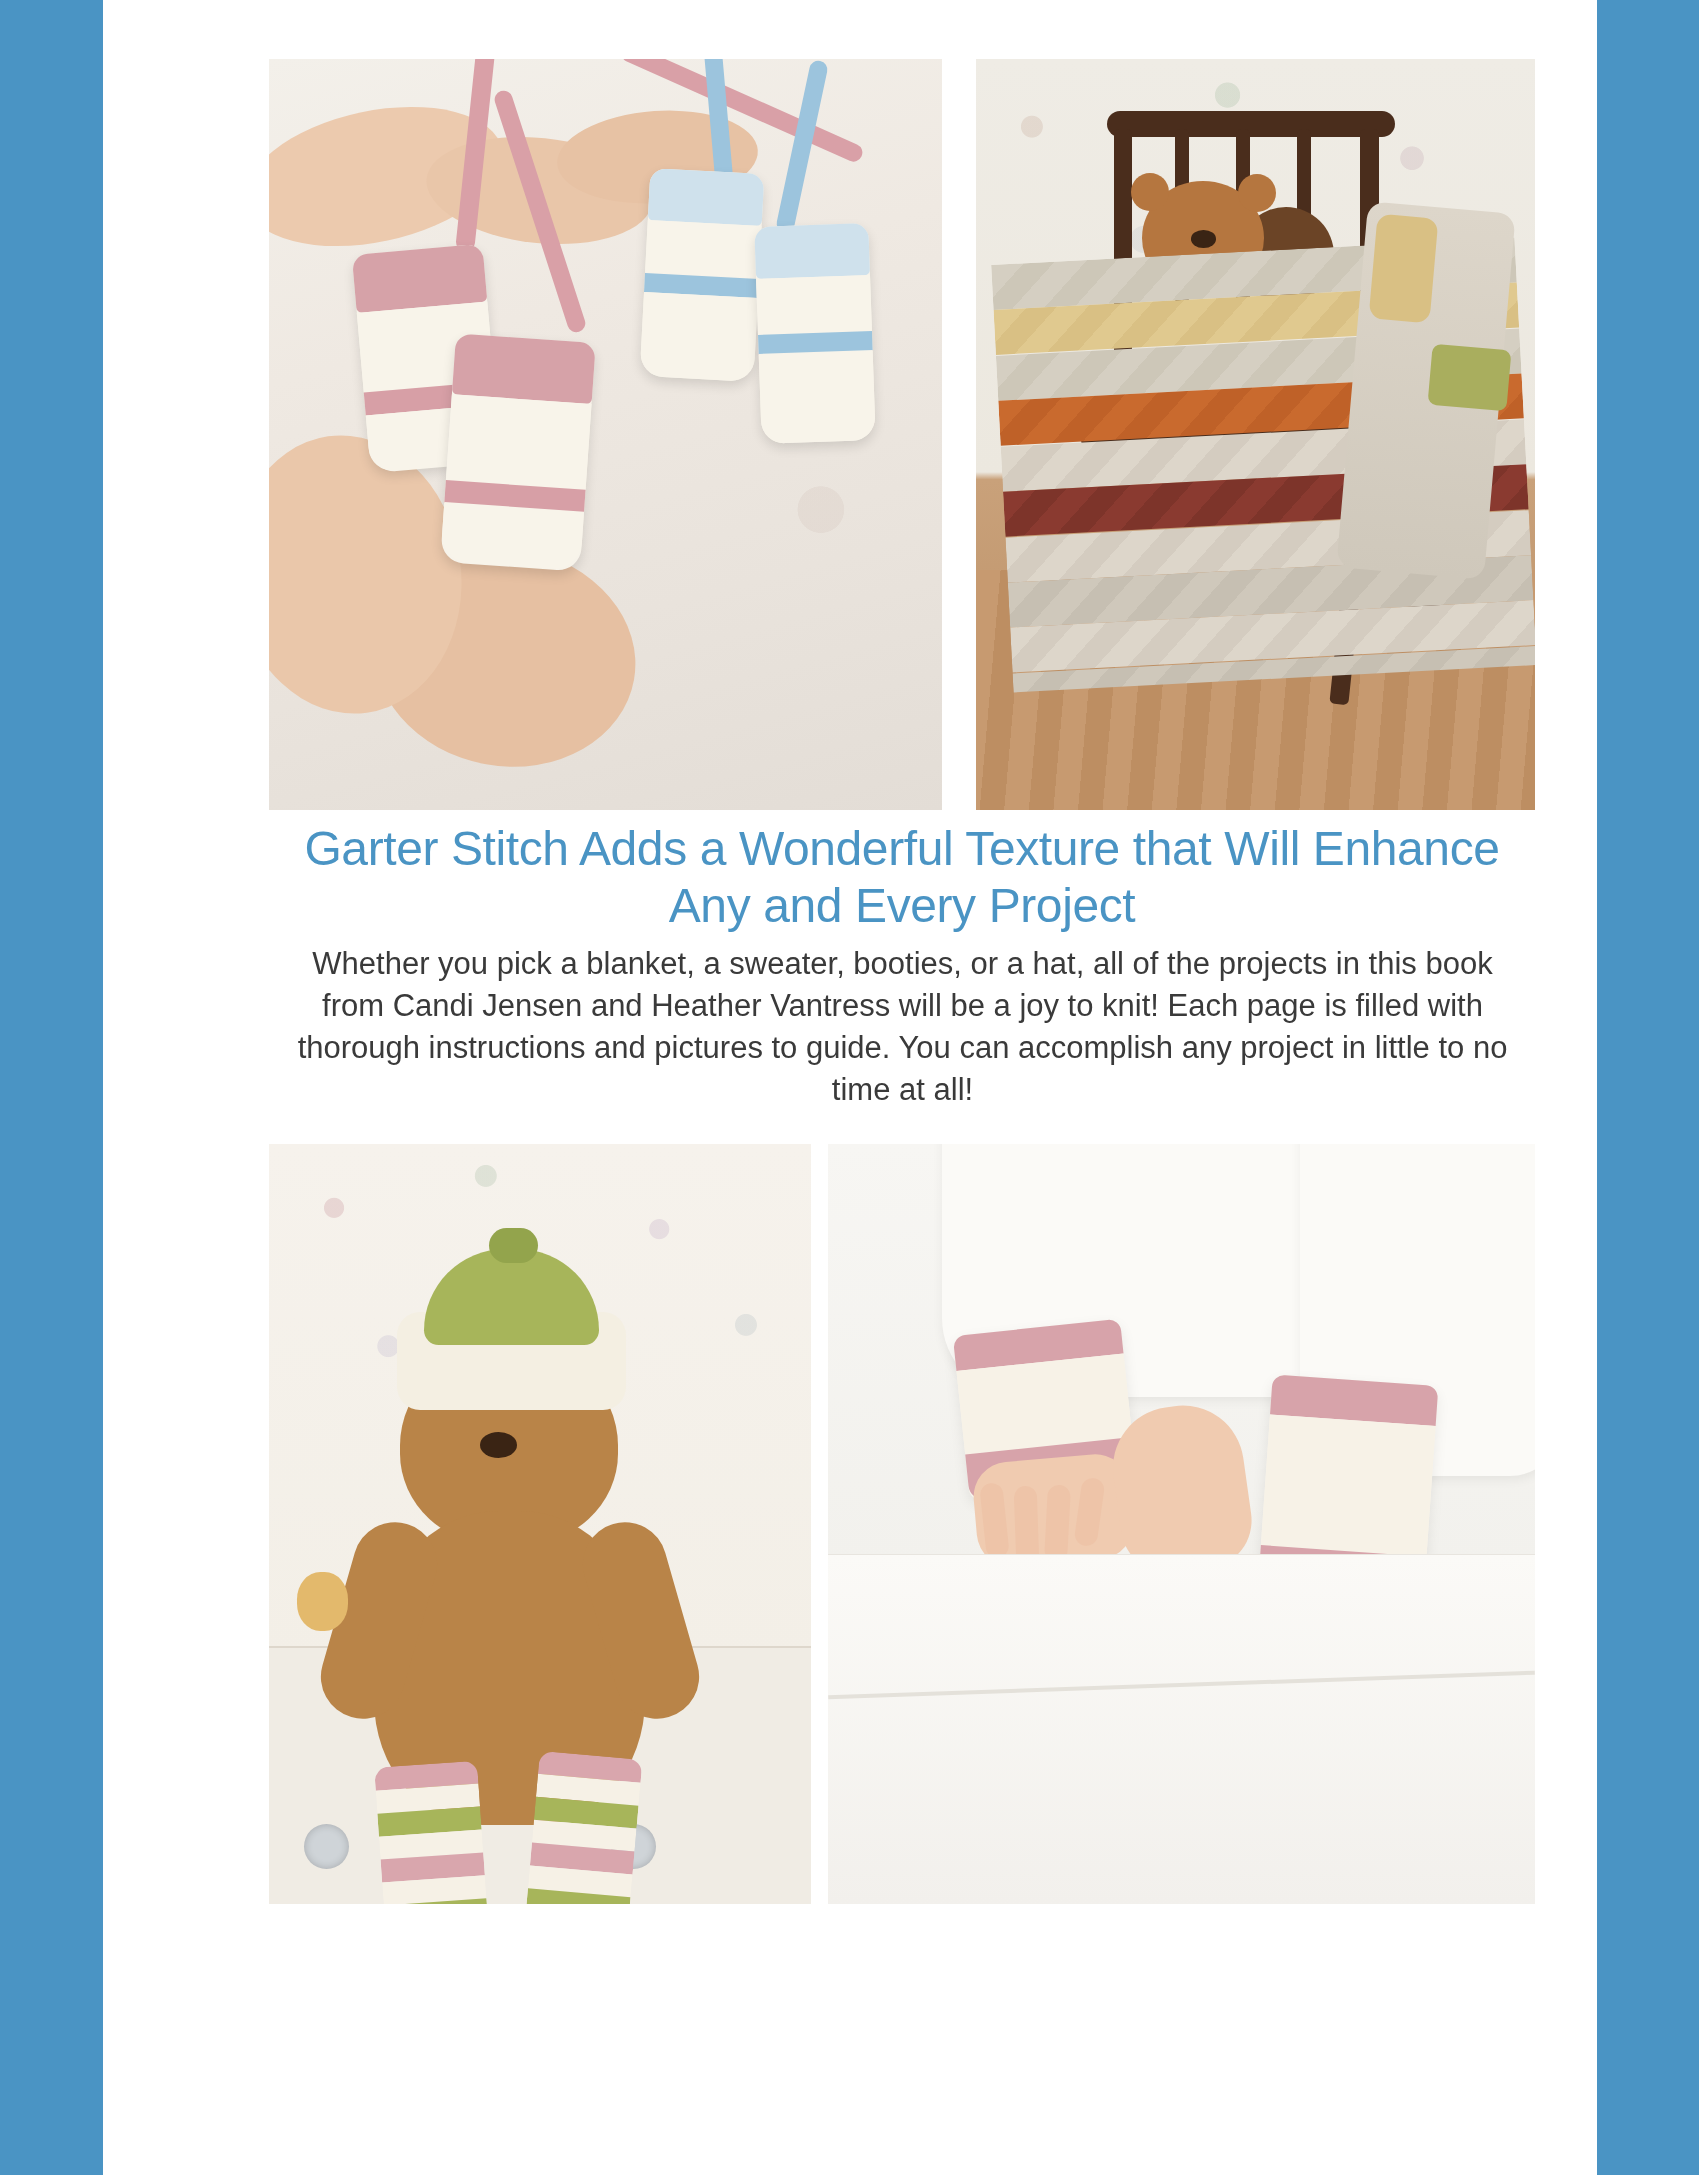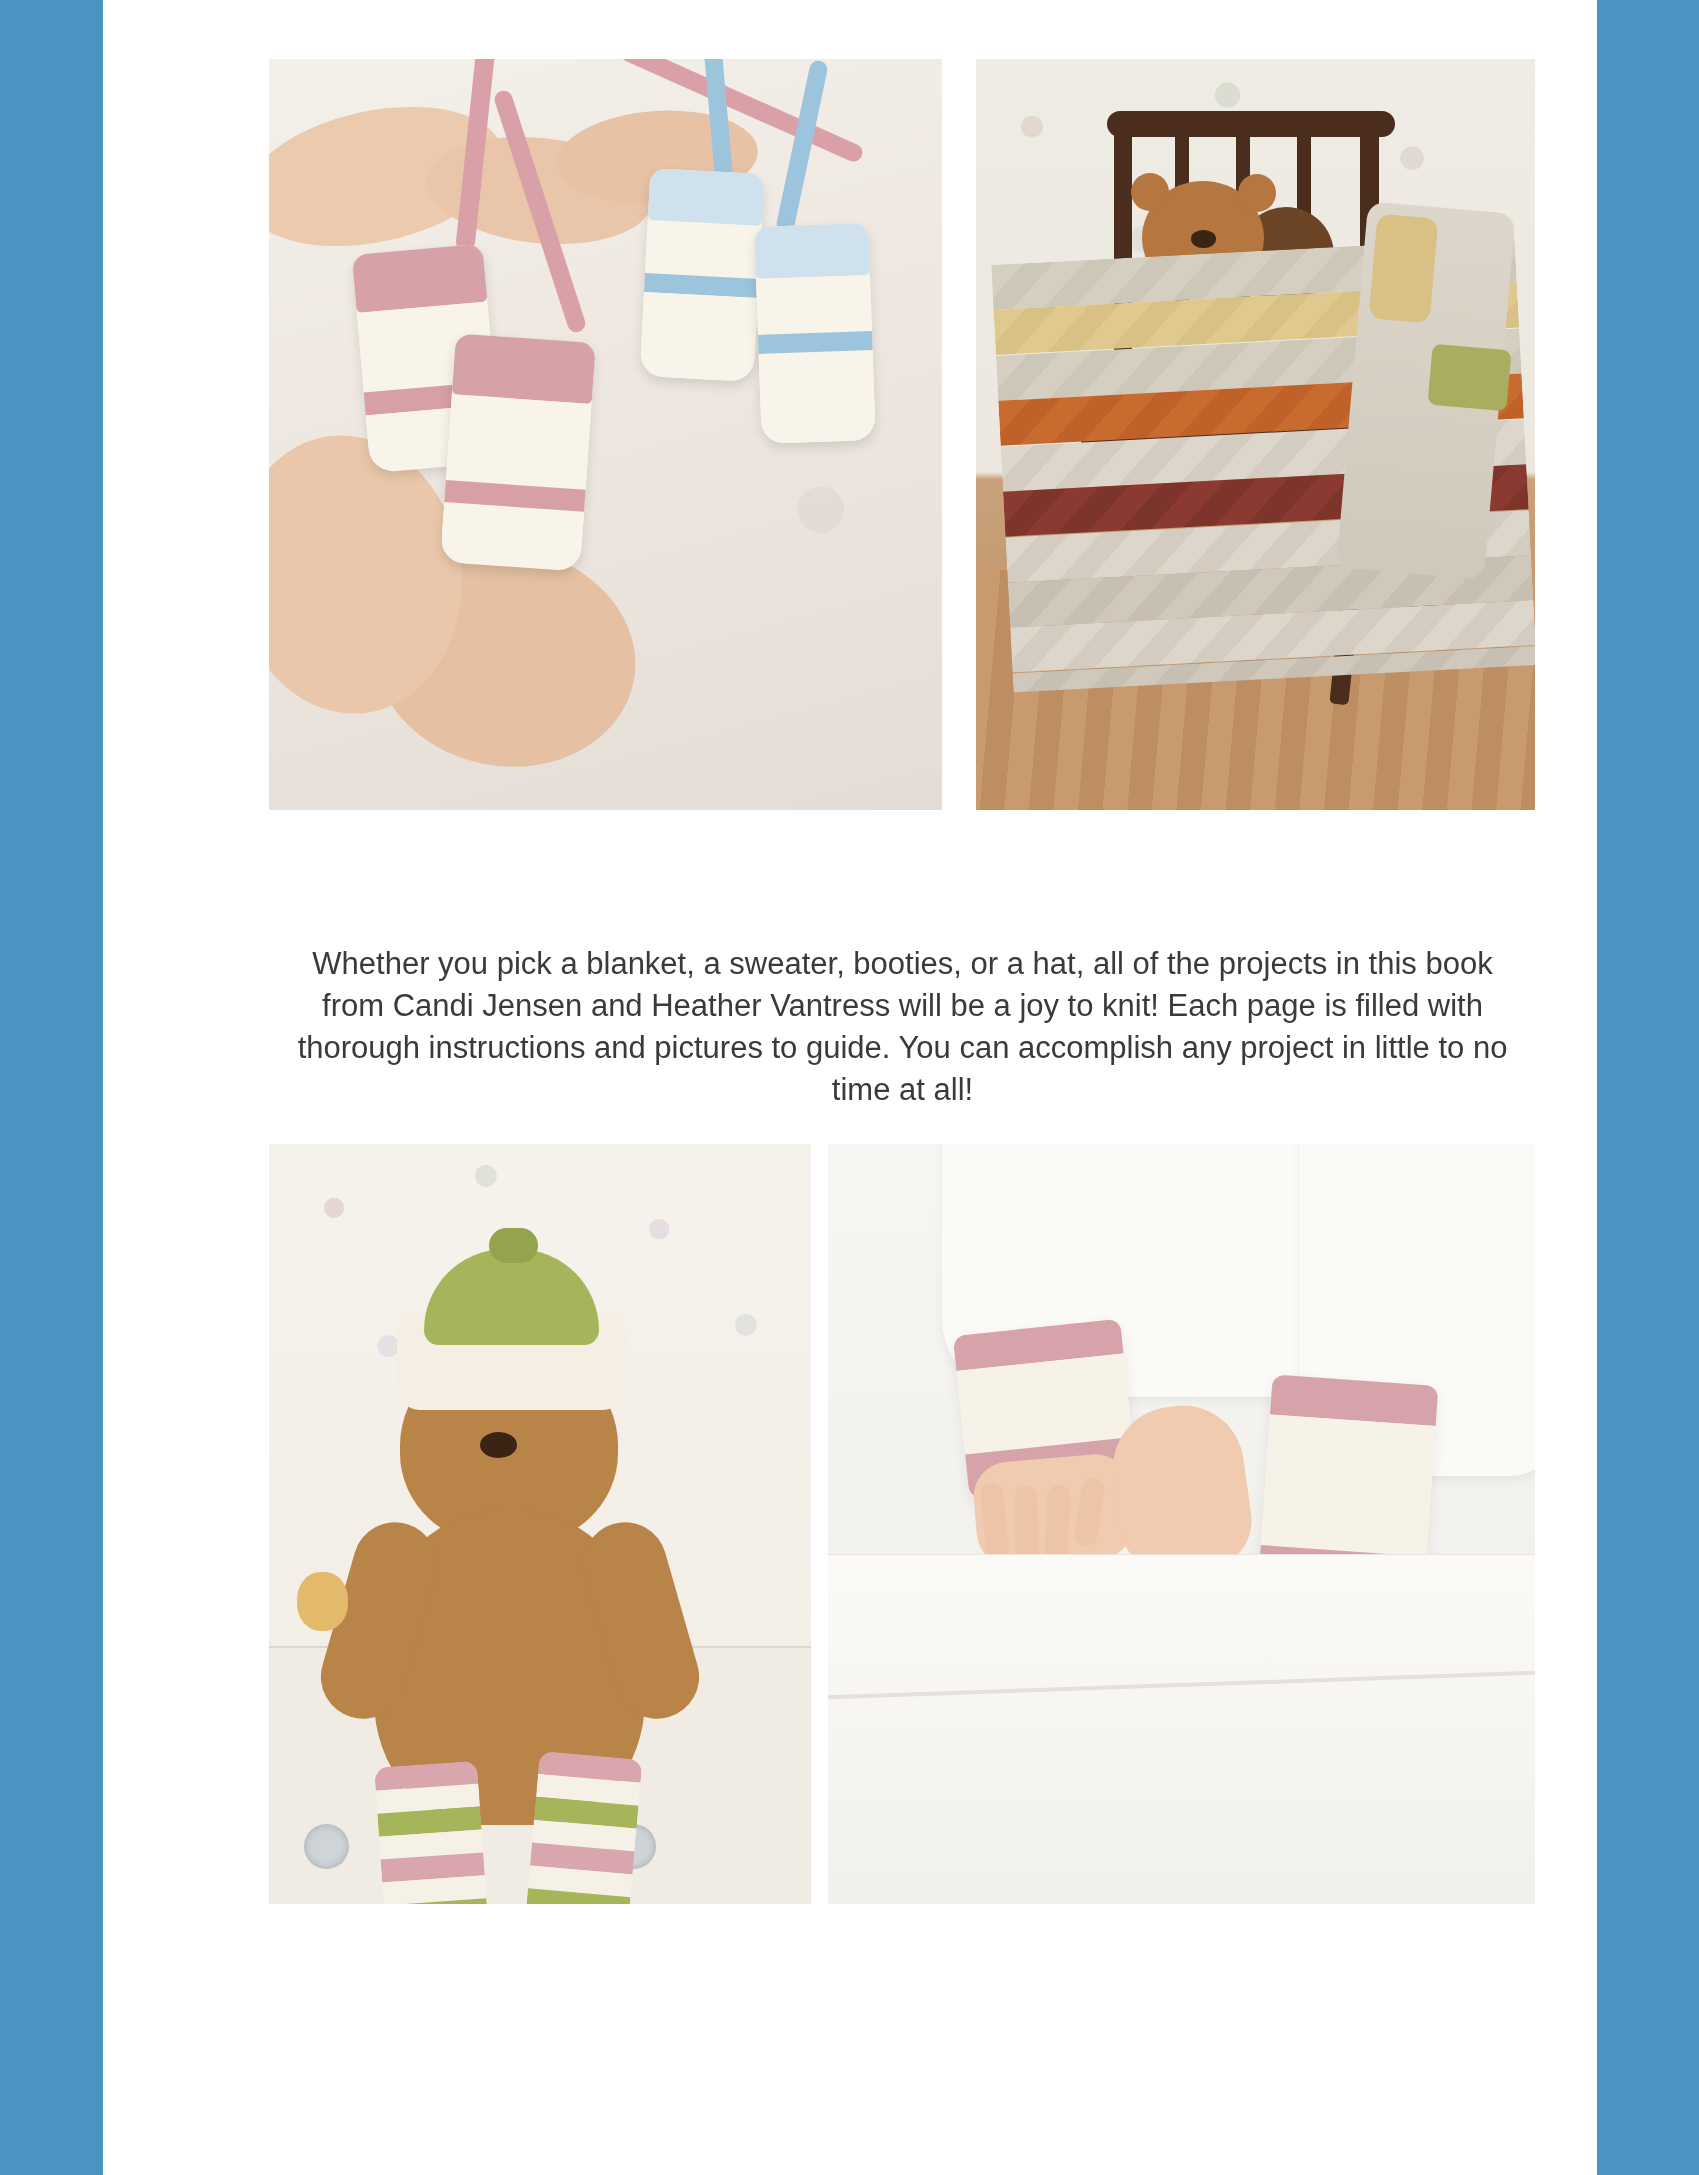--- a/index.html
+++ b/index.html
@@ -212,20 +212,21 @@
         <div class="zig" style="top:273px;background:repeating-linear-gradient(135deg,#ddd6ca 0 23px,#d4ccc0 23px 45px);"></div>
         <div class="zig" style="top:318px;background:repeating-linear-gradient(135deg,#cfc8bb 0 23px,#c6bfb2 23px 45px);"></div>
         <div class="zig" style="top:363px;background:repeating-linear-gradient(135deg,#ddd6ca 0 23px,#d4ccc0 23px 45px);"></div>
         <div class="zig" style="top:409px;background:repeating-linear-gradient(135deg,#cfc8bb 0 23px,#c6bfb2 23px 45px);"></div>
       </div>
       <div style="position:absolute;left:376px;top:148px;width:148px;height:367px;background:linear-gradient(180deg,#ddd6ca,#cfc8bb);border-radius:17.5px;transform:rotate(5deg);"></div>
       <div style="position:absolute;left:397px;top:157px;width:61px;height:105px;background:#d9c084;border-radius:14px;transform:rotate(5deg);"></div>
       <div style="position:absolute;left:454px;top:288px;width:79px;height:61px;background:#a9ae5e;border-radius:8.7px;transform:rotate(5deg);"></div>
     </div>
 
+    <div class="headline">Garter Stitch Adds a Wonderful Texture that Will Enhance Any and Every Project</div>
 
     <div class="bodycopy">Whether you pick a blanket, a sweater, booties, or a hat, all of the projects in this book from Candi Jensen and Heather Vantress will be a joy to knit! Each page is filled with thorough instructions and pictures to guide. You can accomplish any project in little to no time at all!</div>
 
     <div class="img img-bot-left">
       <div class="ph nurs-bg"></div>
       <div style="position:absolute;left:0;top:0;width:100%;height:70%;
         background:
           radial-gradient(circle at 12% 12%, rgba(190,130,140,.25) 0 9.6px, transparent 10.5px),
           radial-gradient(circle at 40% 6%, rgba(140,170,140,.22) 0 10.5px, transparent 11.4px),
           radial-gradient(circle at 72% 16%, rgba(170,140,180,.2) 0 9.6px, transparent 10.5px),

